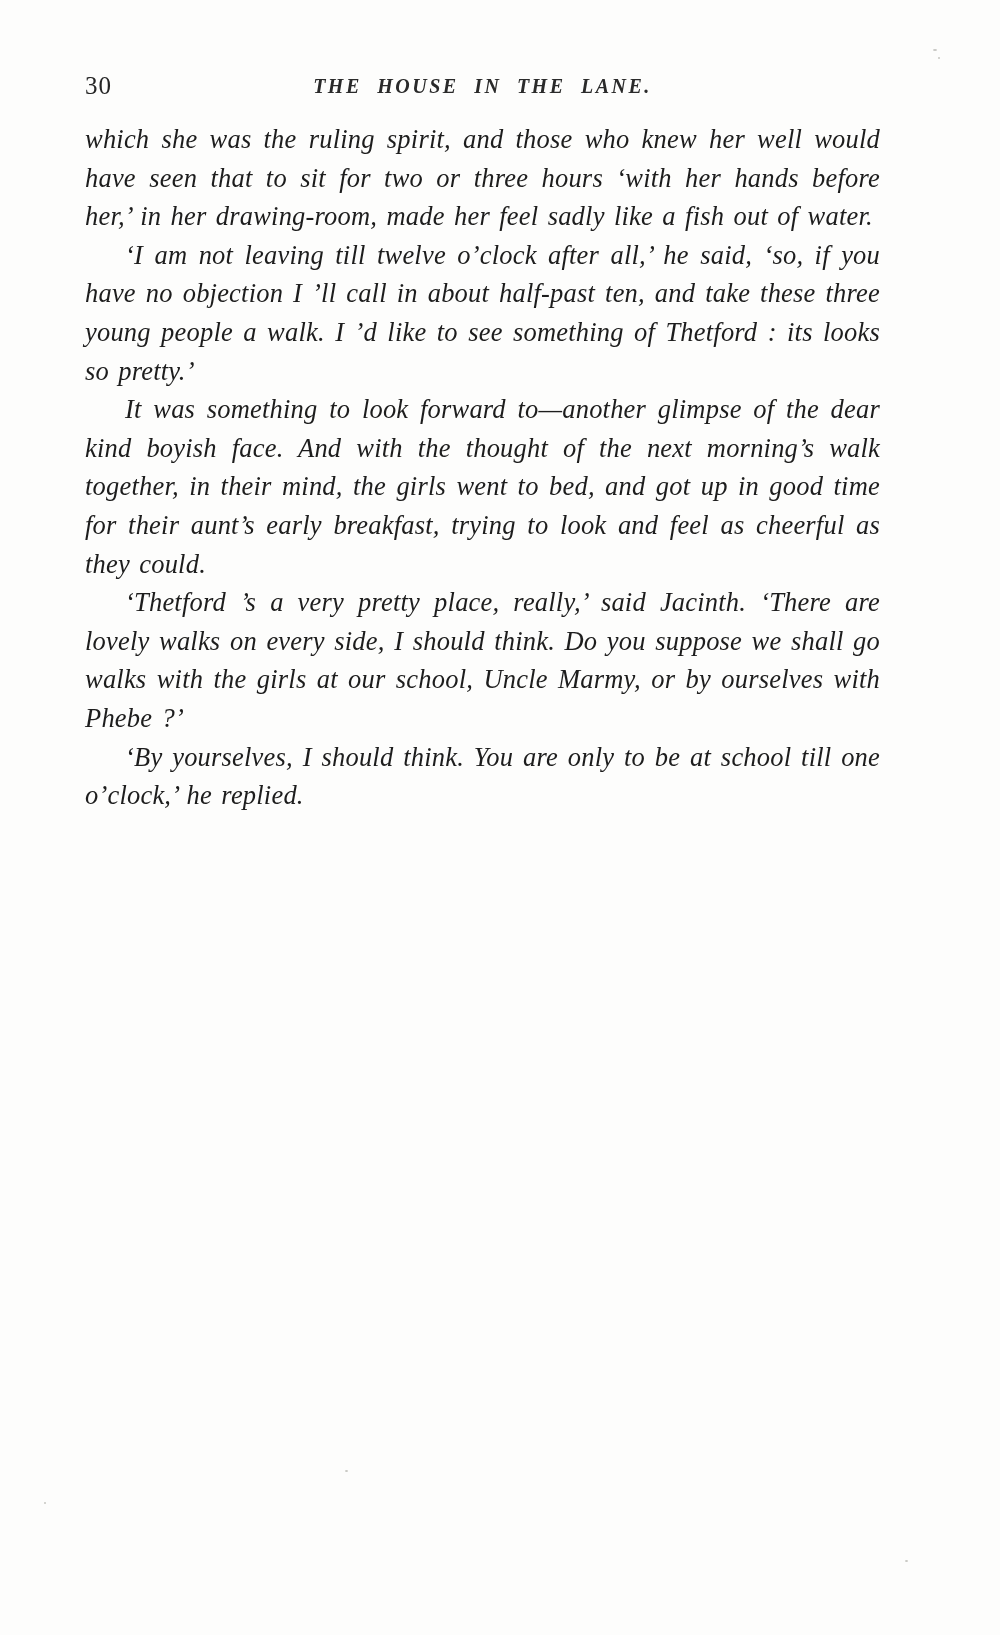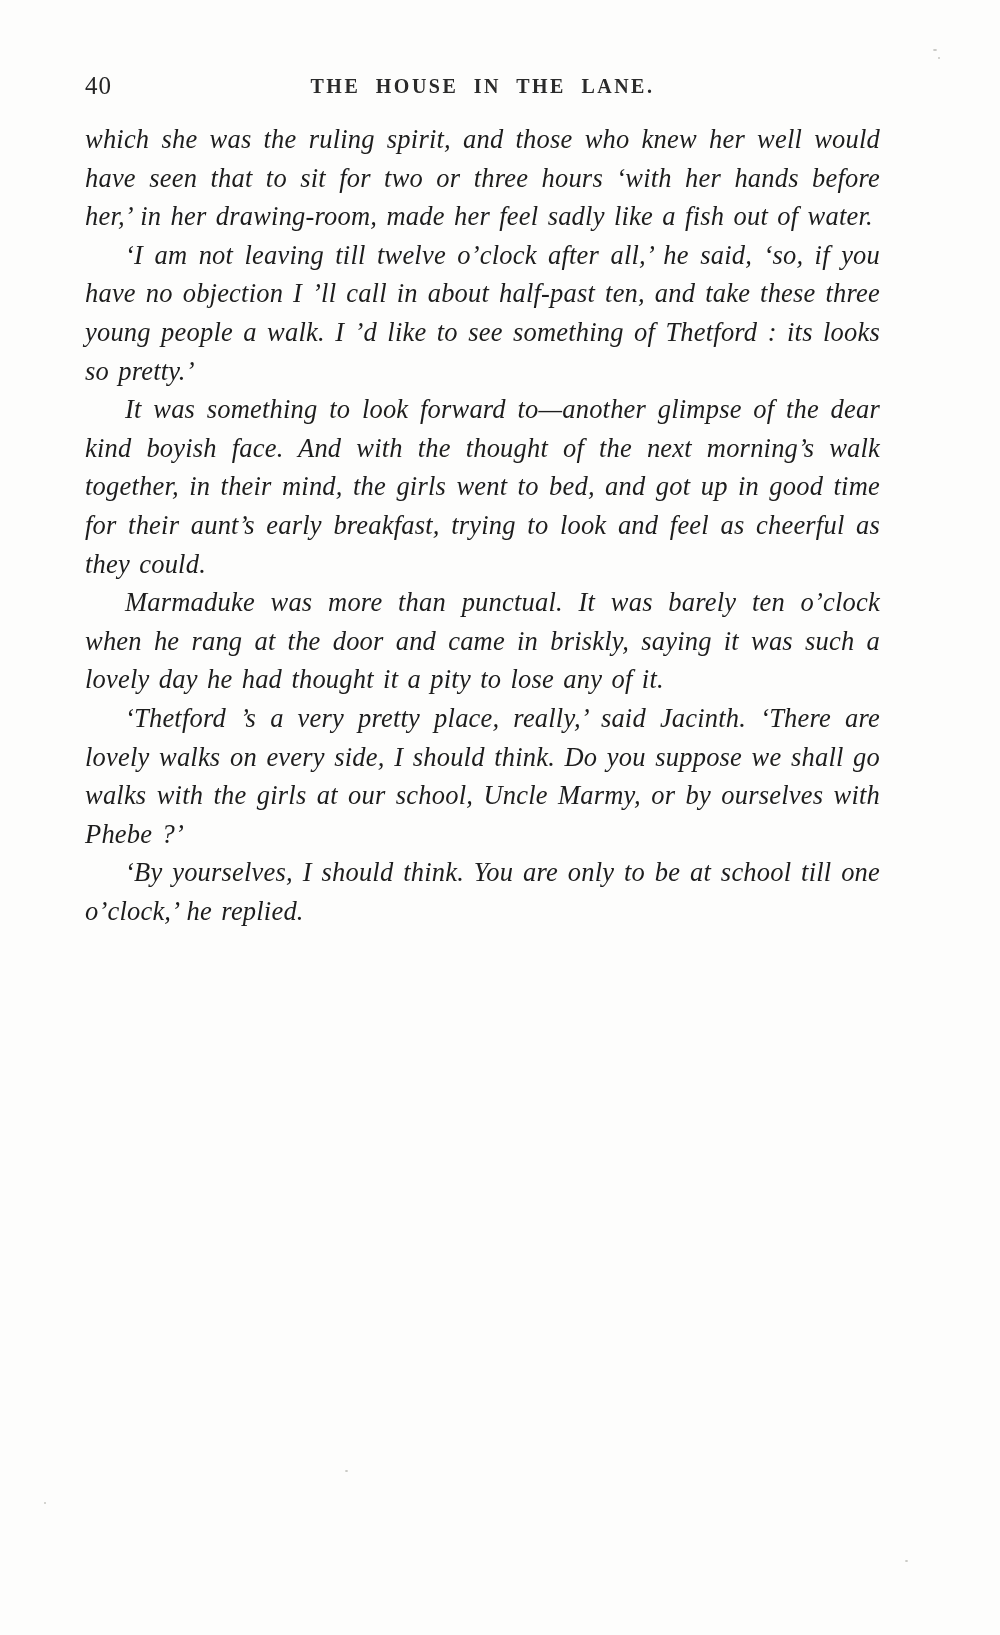--- a/index.html
+++ b/index.html
@@ -39,20 +39,21 @@
   }
   .running-title {
     display: block;
     text-align: center;
     font-size: 20px;
     font-weight: 700;
     letter-spacing: 2.5px;
     word-spacing: 8px;
     color: #2a2a2a;
     padding-top: 3px;
+    font-style: italic;
   }
   .page-body {
     margin-top: 14px;
   }
   .para {
     margin: 0;
     font-size: 26.5px;
     line-height: 38.6px;
     text-align: justify;
     text-indent: 40px;
@@ -76,29 +77,28 @@
   .speck-3 { top: 1470px; left: 345px; width: 3px; height: 2px; }
   .speck-4 { top: 1502px; left: 44px;  width: 2px; height: 2px; }
   .speck-5 { top: 1560px; left: 905px; width: 3px; height: 2px; }
 </style>
 </head>
 <body>
 
 <div class="page">
 
   <header class="page-header">
-    <span class="page-number">40</span>
+    <span class="page-number">30</span>
     <span class="running-title">THE HOUSE IN THE LANE.</span>
   </header>
 
   <main class="page-body">
     <p class="para no-indent">which she was the ruling spirit, and those who knew her well would have seen that to sit for two or three hours ‘with her hands before her,’ in her drawing-room, made her feel sadly like a fish out of water.</p>
     <p class="para">‘I am not leaving till twelve o’clock after all,’ he said, ‘so, if you have no objection I ’ll call in about half-past ten, and take these three young people a walk. I ’d like to see something of Thetford : its looks so pretty.’</p>
     <p class="para">It was something to look forward to—another glimpse of the dear kind boyish face. And with the thought of the next morning’s walk together, in their mind, the girls went to bed, and got up in good time for their aunt’s early breakfast, trying to look and feel as cheerful as they could.</p>
-    <p class="para">Marmaduke was more than punctual. It was barely ten o’clock when he rang at the door and came in briskly, saying it was such a lovely day he had thought it a pity to lose any of it.</p>
     <p class="para">‘Thetford ’s a very pretty place, really,’ said Jacinth. ‘There are lovely walks on every side, I should think. Do you suppose we shall go walks with the girls at our school, Uncle Marmy, or by ourselves with Phebe ?’</p>
     <p class="para">‘By yourselves, I should think. You are only to be at school till one o’clock,’ he replied.</p>
   </main>
 
   <span class="speck speck-1"></span>
   <span class="speck speck-2"></span>
   <span class="speck speck-3"></span>
   <span class="speck speck-4"></span>
   <span class="speck speck-5"></span>
 

